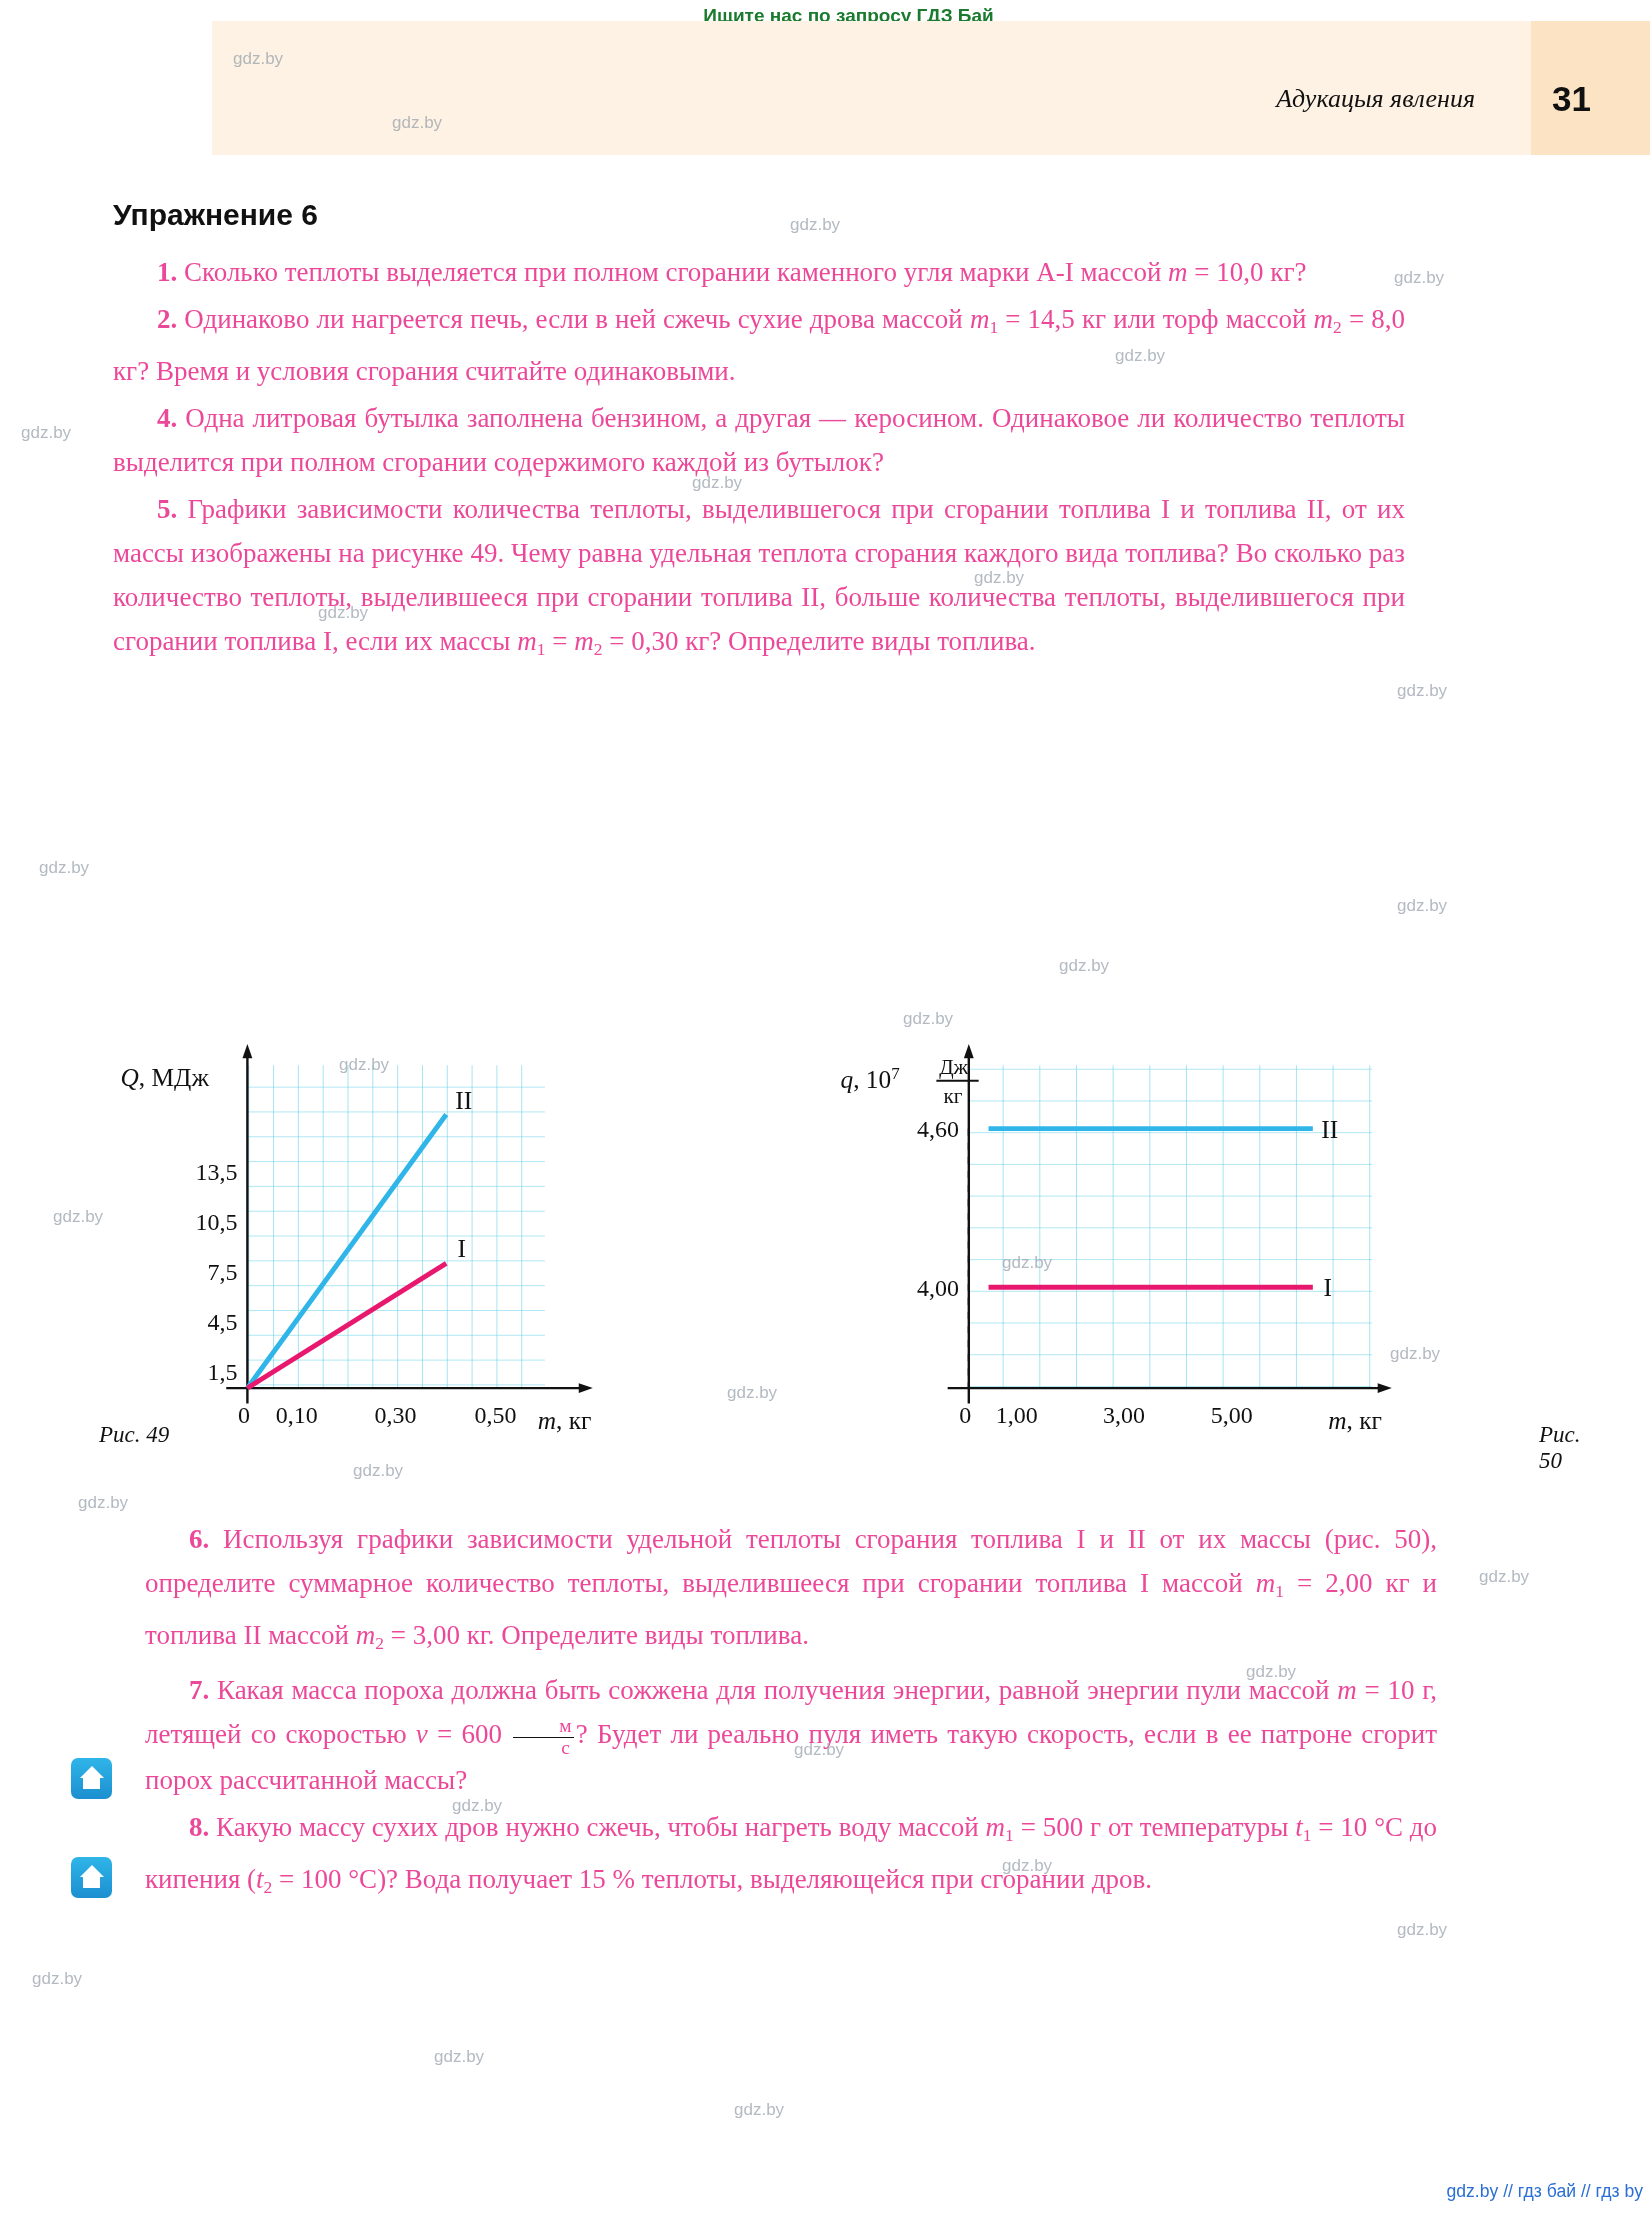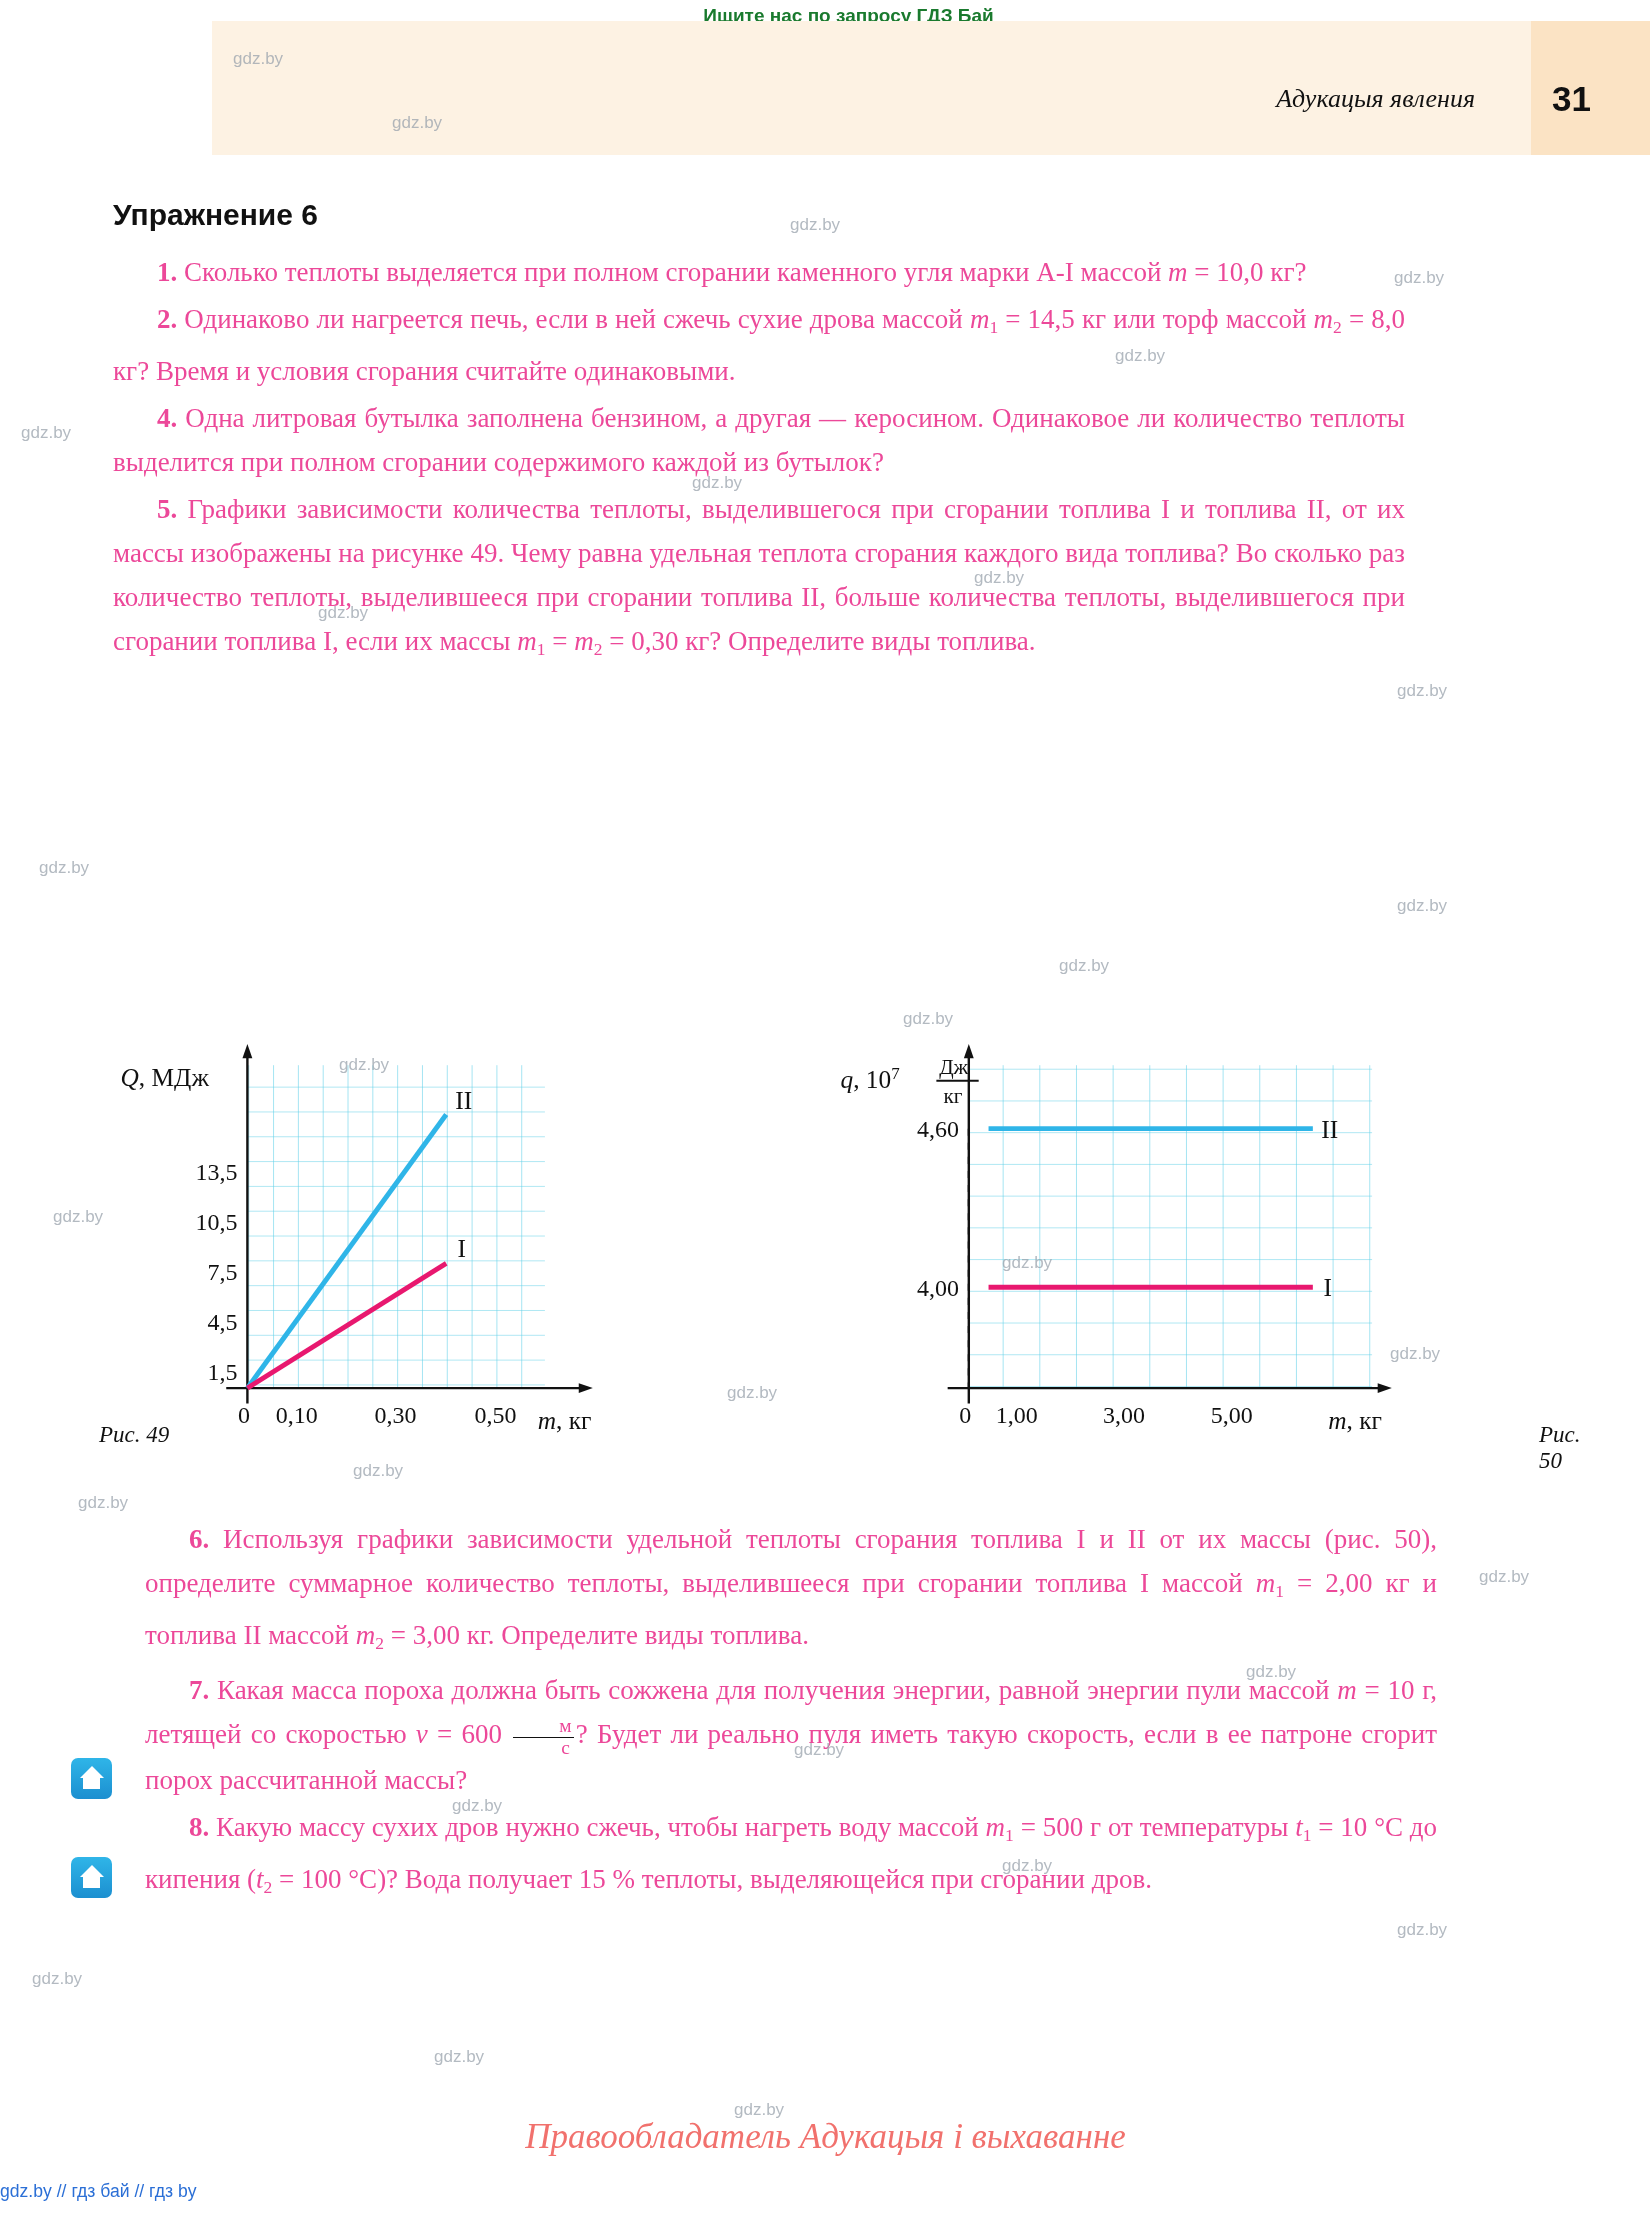--- a/index.html
+++ b/index.html
@@ -166,23 +166,23 @@
     left: 0; right: 0;
     top: 2117px;
     text-align: center;
     font-family: "Liberation Serif", serif;
     font-style: italic;
     font-size: 35px;
     color: #f1716d;
   }
   .footer-links {
     position: absolute;
-    left: 0; right: 16px;
+    left: 0; right: 8px;
     top: 2181px;
-    text-align: left;
+    text-align: right;
     font-family: "Liberation Sans", sans-serif;
     font-size: 17.6px;
     color: #2b6fd6;
   }
 
   
   .wm {
     position: absolute;
     font-family: "Liberation Sans", sans-serif;
     font-size: 17px;
@@ -297,21 +297,20 @@
   </div>
 
   <div class="content" style="top:1517px;margin-left:32px;">
     <div id="tasks-bottom">
         <p class="task"><span class="num">6.</span> Используя графики зависимости удельной теплоты сгорания топлива I и II от их массы (рис. 50), определите суммарное количество теплоты, выделившееся при сгорании топлива I массой <span class="it">m</span><sub>1</sub> = 2,00 кг и топлива II массой <span class="it">m</span><sub>2</sub> = 3,00 кг. Определите виды топлива.</p>
         <p class="task" style="position: relative;"><span class="num">7.</span> Какая масса пороха должна быть сожжена для получения энергии, равной энергии пули массой <span class="it">m</span> = 10 г, летящей со скоростью <span class="it">v</span> = 600 <span class="frac"><span class="num-part">м</span><span class="den-part">с</span></span>? Будет ли реально пуля иметь такую скорость, если в ее патроне сгорит порох рассчитанной массы?<span class="house-icon" style="position: absolute; left: -74px;"></span></p>
         <p class="task" style="position: relative;"><span class="num">8.</span> Какую массу сухих дров нужно сжечь, чтобы нагреть воду массой <span class="it">m</span><sub>1</sub> = 500 г от температуры <span class="it">t</span><sub>1</sub> = 10 °C до кипения (<span class="it">t</span><sub>2</sub> = 100 °C)? Вода получает 15 % теплоты, выделяющейся при сгорании дров.<span class="house-icon" style="position: absolute; left: -74px;"></span></p>
       </div>
   </div>
 
-  <div class="footer-brand">Правообладатель Адукацыя i выхаванне</div>
   <div class="footer-links">gdz.by  //  гдз бай  //  гдз by</div>
 
   <div id="wm-layer">
       <div class="wm" style="left: 233px; top: 49px;">gdz.by</div>
       <div class="wm" style="left: 392px; top: 113px;">gdz.by</div>
       <div class="wm" style="left: 790px; top: 215px;">gdz.by</div>
       <div class="wm" style="left: 1394px; top: 268px;">gdz.by</div>
       <div class="wm" style="left: 1115px; top: 346px;">gdz.by</div>
       <div class="wm" style="left: 21px; top: 423px;">gdz.by</div>
       <div class="wm" style="left: 692px; top: 473px;">gdz.by</div>

